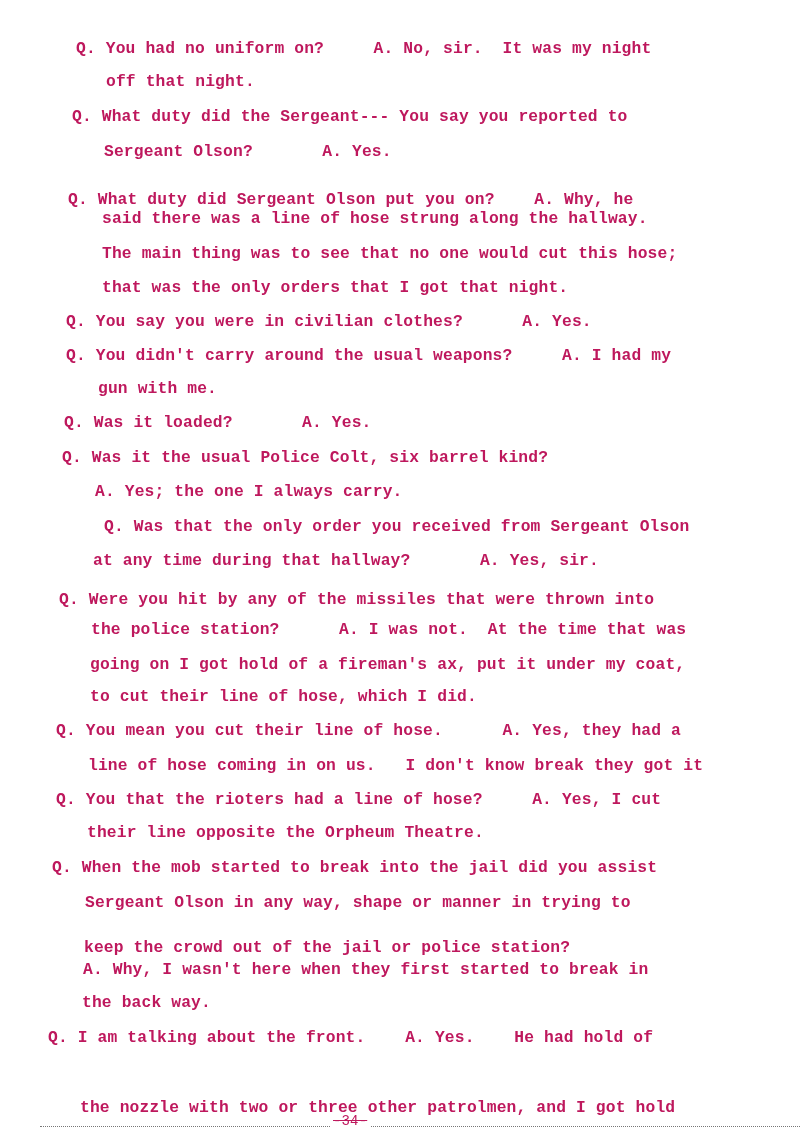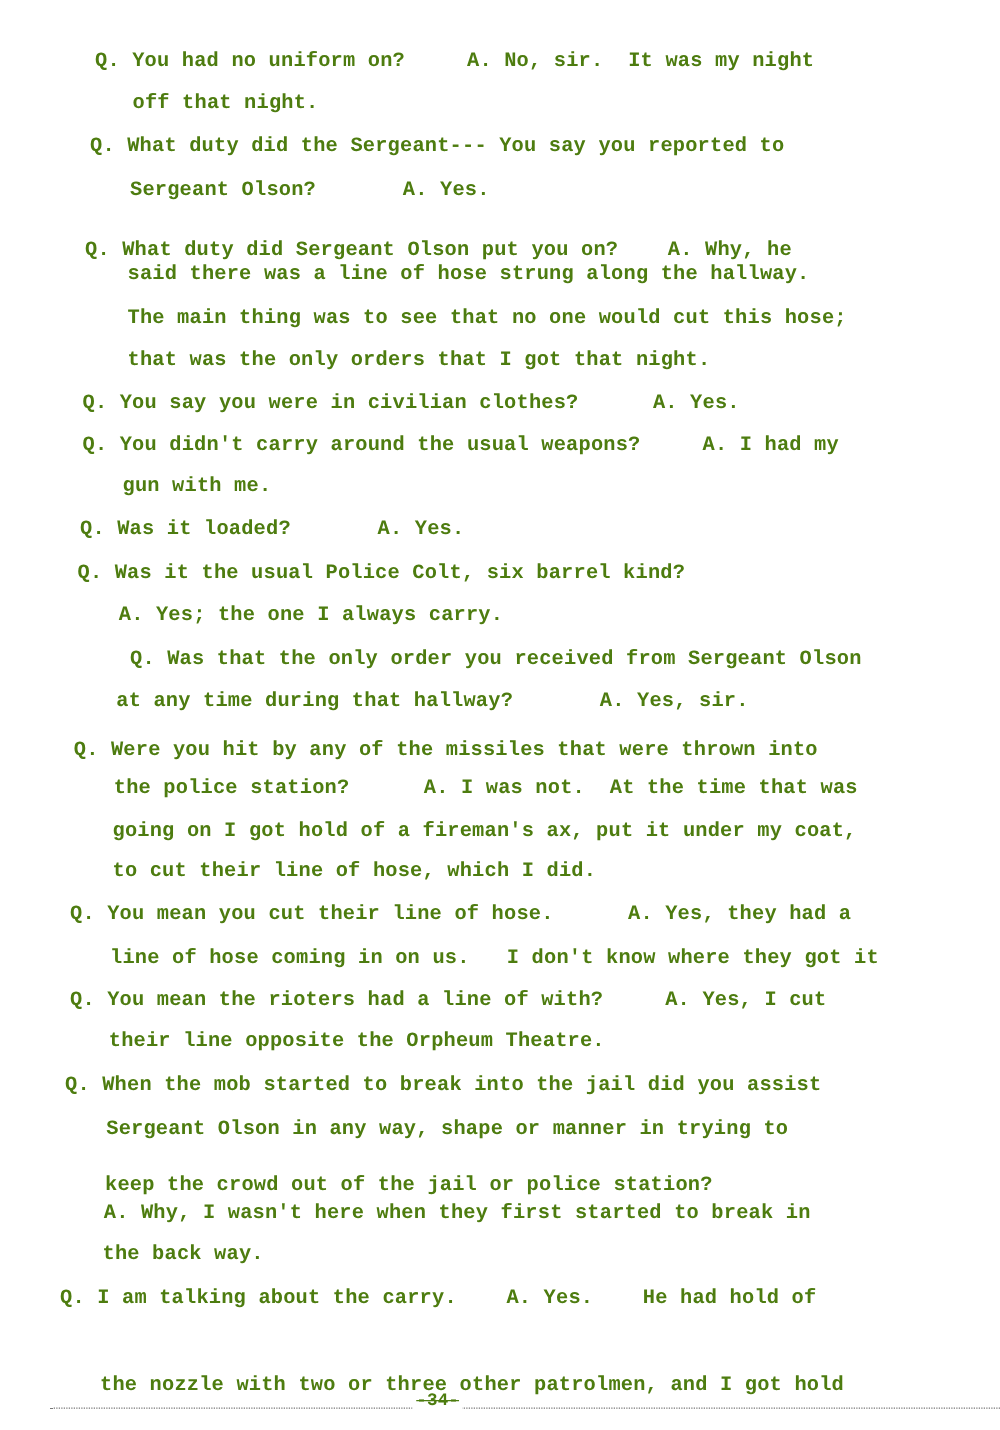--- a/index.html
+++ b/index.html
@@ -3,40 +3,40 @@
 <meta charset="utf-8">
 <style>
   html, body { margin: 0; padding: 0; background: #ffffff; }
   body { width: 800px; height: 1144px; position: relative; overflow: hidden; }
   .page {
     position: absolute; left: 0; top: 0; width: 800px; height: 1144px;
     background: #ffffff;
     font-family: "Liberation Mono", "DejaVu Sans Mono", monospace;
     font-weight: bold;
     font-size: 16.3px;
-    color: #4d7c0f;
+    color: #be185d;
     letter-spacing: 0.15px;
   }
   .line {
     position: absolute;
     white-space: pre;
     line-height: 20px;
   }
   .footer {
     position: absolute;
     left: 40px; top: 1117px; width: 760px; height: 14px;
   }
   .footer .dots {
     position: absolute; top: 9px; left: 0; right: 0; height: 1px;
     border-top: 1px dotted #777;
   }
   .footer .num {
     position: absolute; left: 290px; top: -4px;
     background: #ffffff; padding: 0 3px;
-    font-family: "Liberation Mono", monospace; font-weight: bold; font-size: 14px;
+    font-family: "Liberation Mono", monospace; font-weight: normal; font-size: 14px;
     text-decoration: line-through;
   }
 </style>
 </head>
 <body>
 
 <div class="page">
   <div id="lines">
       <div class="line" style="left: 76px; top: 39px;">Q. You had no uniform on?     A. No, sir.  It was my night</div>
       <div class="line" style="left: 106px; top: 72px; text-align: center;">off that night.</div>
@@ -52,28 +52,28 @@
       <div class="line" style="left: 64px; top: 413px;">Q. Was it loaded?       A. Yes.</div>
       <div class="line" style="left: 62px; top: 448px;">Q. Was it the usual Police Colt, six barrel kind?</div>
       <div class="line" style="left: 95px; top: 482px;">A. Yes; the one I always carry.</div>
       <div class="line" style="left: 61px; top: 517px; margin-left: 43px;">Q. Was that the only order you received from Sergeant Olson</div>
       <div class="line" style="left: 93px; top: 551px;">at any time during that hallway?       A. Yes, sir.</div>
       <div class="line" style="left: 59px; top: 590px;">Q. Were you hit by any of the missiles that were thrown into</div>
       <div class="line" style="left: 91px; top: 620px;">the police station?      A. I was not.  At the time that was</div>
       <div class="line" style="left: 90px; top: 655px;">going on I got hold of a fireman's ax, put it under my coat,</div>
       <div class="line" style="left: 90px; top: 687px;">to cut their line of hose, which I did.</div>
       <div class="line" style="left: 56px; top: 721px;">Q. You mean you cut their line of hose.      A. Yes, they had a</div>
-      <div class="line" style="left: 88px; top: 756px;">line of hose coming in on us.   I don't know where they got it</div>
-      <div class="line" style="left: 56px; top: 790px;">Q. You mean the rioters had a line of with?     A. Yes, I cut</div>
+      <div class="line" style="left: 88px; top: 756px;">line of hose coming in on us.   I don't know break they got it</div>
+      <div class="line" style="left: 56px; top: 790px;">Q. You that the rioters had a line of hose?     A. Yes, I cut</div>
       <div class="line" style="left: 87px; top: 823px;">their line opposite the Orpheum Theatre.</div>
       <div class="line" style="left: 52px; top: 858px;">Q. When the mob started to break into the jail did you assist</div>
       <div class="line" style="left: 85px; top: 893px;">Sergeant Olson in any way, shape or manner in trying to</div>
       <div class="line" style="left: 84px; top: 926px; margin-top: 12px;">keep the crowd out of the jail or police station?</div>
       <div class="line" style="left: 83px; top: 960px;">A. Why, I wasn't here when they first started to break in</div>
       <div class="line" style="left: 82px; top: 993px;">the back way.</div>
-      <div class="line" style="left: 48px; top: 1028px;">Q. I am talking about the carry.    A. Yes.    He had hold of</div>
+      <div class="line" style="left: 48px; top: 1028px;">Q. I am talking about the front.    A. Yes.    He had hold of</div>
       <div class="line" style="left: 80px; top: 1098px;">the nozzle with two or three other patrolmen, and I got hold</div>
     </div>
   <div class="footer">
     <div class="dots"></div>
     <span class="num">-34-</span>
   </div>
 </div>
 
 </body></html>

